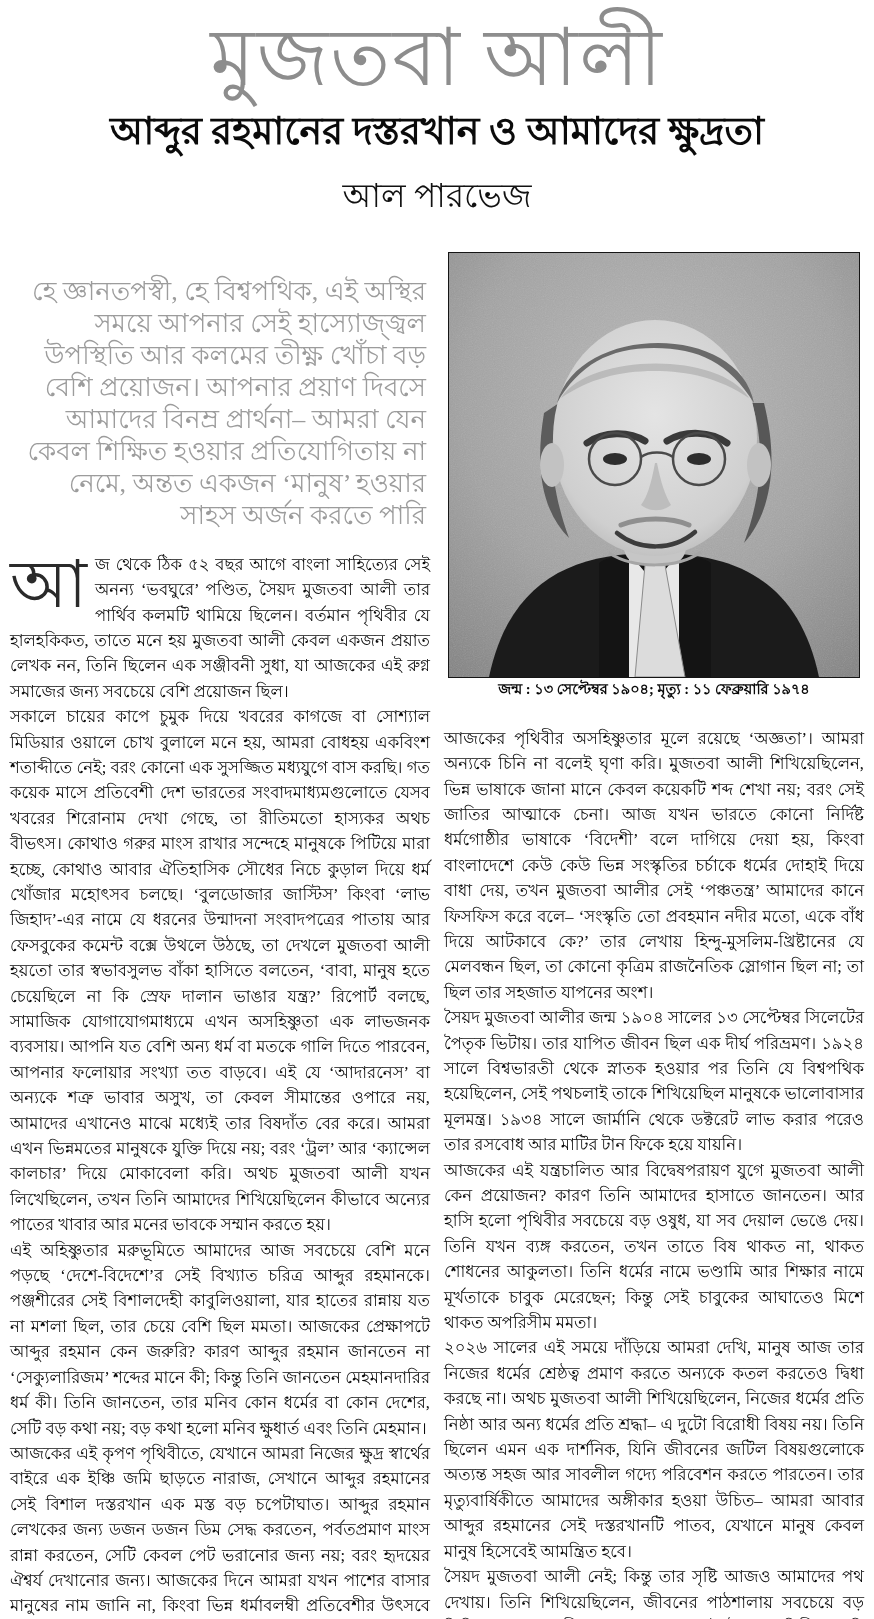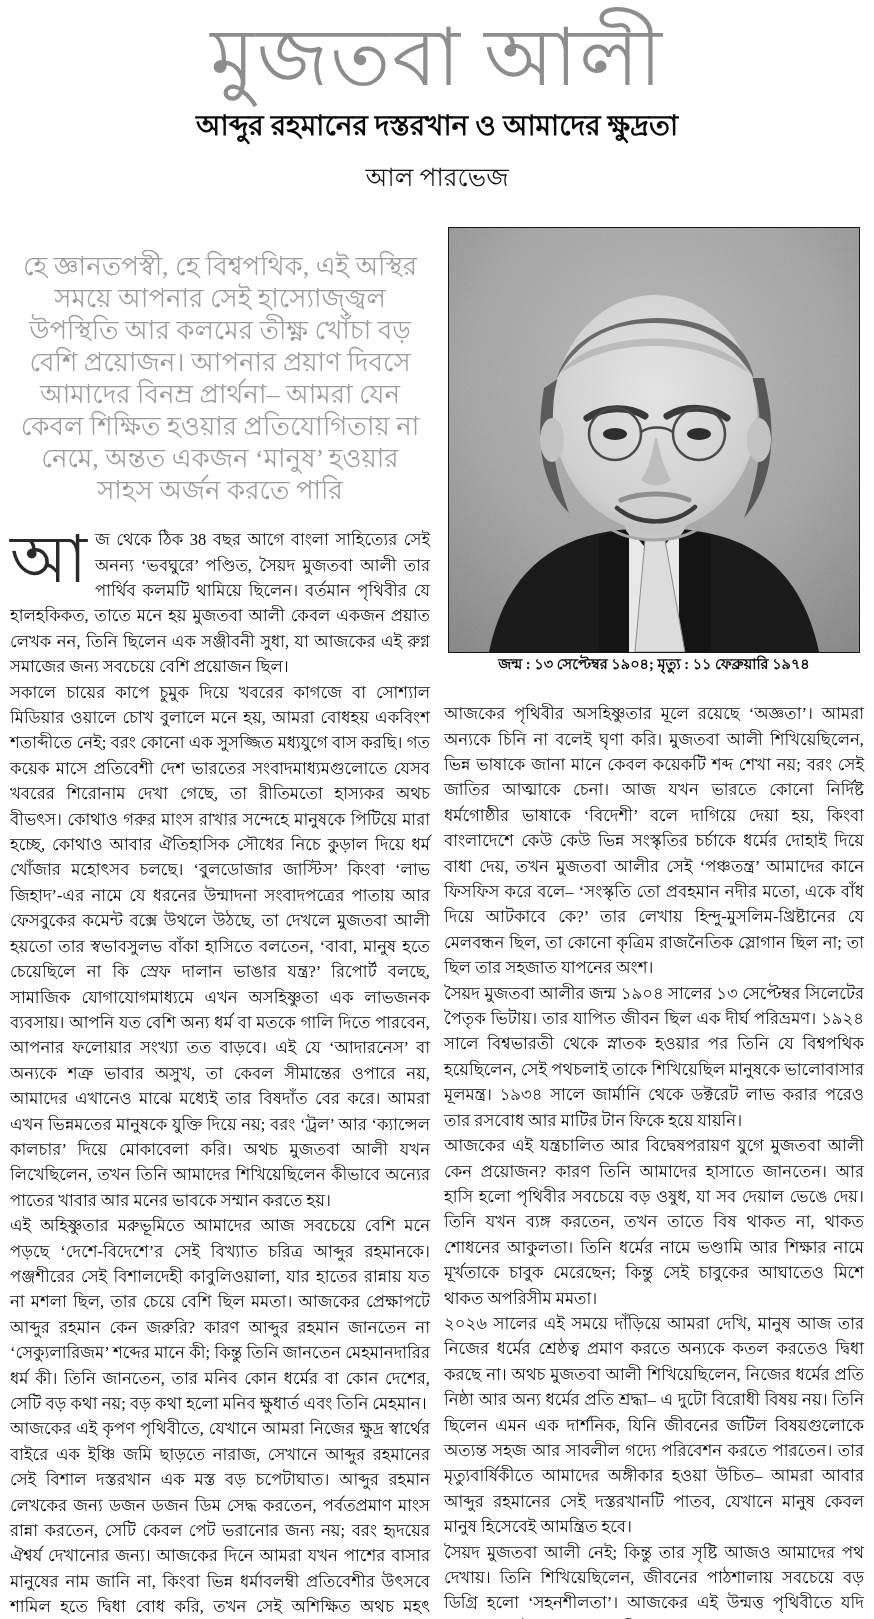--- a/index.html
+++ b/index.html
@@ -16,46 +16,46 @@
   .masthead { text-align: center; }
   .main-title {
     font-size: 80px;
     line-height: 1.05;
     font-weight: 400;
     color: #8d8d8d;
     letter-spacing: 2px;
     margin: 2px 0 0 0;
   }
   .sub-title {
-    font-size: 28px;
+    font-size: 38px;
     line-height: 1.15;
     font-weight: 700;
     color: #0a0a0a;
     margin: 10px 0 0 0;
   }
   .byline {
-    font-size: 25px;
+    font-size: 33px;
     font-weight: 400;
     color: #111;
     margin: 16px 0 0 0;
   }
 
   
   .columns {
     display: flex;
     gap: 14px;
     margin-top: 26px;
     align-items: flex-start;
   }
   .col { width: 420px; box-sizing: border-box; }
 
   
   .pull-quote {
     margin: 24px 4px 20px 4px;
-    text-align: center;
+    text-align: right;
     font-size: 26px;
     line-height: 32px;
     color: #9c9c9c;
     font-weight: 400;
   }
 
   
   .body-copy p {
     margin: 0;
     font-size: 16.5px;
@@ -101,21 +101,21 @@
     <div class="byline">আল পারভেজ</div>
   </header>
 
   <div class="columns">
 
     <div class="col">
 
       <div class="pull-quote">হে জ্ঞানতপস্বী, হে বিশ্বপথিক, এই অস্থির সময়ে আপনার সেই হাস্যোজ্জ্বল উপস্থিতি আর কলমের তীক্ষ্ণ খোঁচা বড় বেশি প্রয়োজন। আপনার প্রয়াণ দিবসে আমাদের বিনম্র প্রার্থনা– আমরা যেন কেবল শিক্ষিত হওয়ার প্রতিযোগিতায় না নেমে, অন্তত একজন ‘মানুষ’ হওয়ার সাহস অর্জন করতে পারি</div>
 
       <div class="body-copy">
-        <p><span class="drop-cap">আ</span><span>জ থেকে ঠিক 38 বছর আগে বাংলা সাহিত্যের সেই অনন্য ‘ভবঘুরে’ পণ্ডিত, সৈয়দ মুজতবা আলী তার পার্থিব কলমটি থামিয়ে ছিলেন। বর্তমান পৃথিবীর যে হালহকিকত, তাতে মনে হয় মুজতবা আলী কেবল একজন প্রয়াত লেখক নন, তিনি ছিলেন এক সঞ্জীবনী সুধা, যা আজকের এই রুগ্ন সমাজের জন্য সবচেয়ে বেশি প্রয়োজন ছিল।</span></p>
+        <p><span class="drop-cap">আ</span><span>জ থেকে ঠিক ৫২ বছর আগে বাংলা সাহিত্যের সেই অনন্য ‘ভবঘুরে’ পণ্ডিত, সৈয়দ মুজতবা আলী তার পার্থিব কলমটি থামিয়ে ছিলেন। বর্তমান পৃথিবীর যে হালহকিকত, তাতে মনে হয় মুজতবা আলী কেবল একজন প্রয়াত লেখক নন, তিনি ছিলেন এক সঞ্জীবনী সুধা, যা আজকের এই রুগ্ন সমাজের জন্য সবচেয়ে বেশি প্রয়োজন ছিল।</span></p>
         <div>
             <p>সকালে চায়ের কাপে চুমুক দিয়ে খবরের কাগজে বা সোশ্যাল মিডিয়ার ওয়ালে চোখ বুলালে মনে হয়, আমরা বোধহয় একবিংশ শতাব্দীতে নেই; বরং কোনো এক সুসজ্জিত মধ্যযুগে বাস করছি। গত কয়েক মাসে প্রতিবেশী দেশ ভারতের সংবাদমাধ্যমগুলোতে যেসব খবরের শিরোনাম দেখা গেছে, তা রীতিমতো হাস্যকর অথচ বীভৎস। কোথাও গরুর মাংস রাখার সন্দেহে মানুষকে পিটিয়ে মারা হচ্ছে, কোথাও আবার ঐতিহাসিক সৌধের নিচে কুড়াল দিয়ে ধর্ম খোঁজার মহোৎসব চলছে। ‘বুলডোজার জাস্টিস’ কিংবা ‘লাভ জিহাদ’-এর নামে যে ধরনের উন্মাদনা সংবাদপত্রের পাতায় আর ফেসবুকের কমেন্ট বক্সে উথলে উঠছে, তা দেখলে মুজতবা আলী হয়তো তার স্বভাবসুলভ বাঁকা হাসিতে বলতেন, ‘বাবা, মানুষ হতে চেয়েছিলে না কি স্রেফ দালান ভাঙার যন্ত্র?’ রিপোর্ট বলছে, সামাজিক যোগাযোগমাধ্যমে এখন অসহিষ্ণুতা এক লাভজনক ব্যবসায়। আপনি যত বেশি অন্য ধর্ম বা মতকে গালি দিতে পারবেন, আপনার ফলোয়ার সংখ্যা তত বাড়বে। এই যে ‘আদারনেস’ বা অন্যকে শত্রু ভাবার অসুখ, তা কেবল সীমান্তের ওপারে নয়, আমাদের এখানেও মাঝে মধ্যেই তার বিষদাঁত বের করে। আমরা এখন ভিন্নমতের মানুষকে যুক্তি দিয়ে নয়; বরং ‘ট্রল’ আর ‘ক্যান্সেল কালচার’ দিয়ে মোকাবেলা করি। অথচ মুজতবা আলী যখন লিখেছিলেন, তখন তিনি আমাদের শিখিয়েছিলেন কীভাবে অন্যের পাতের খাবার আর মনের ভাবকে সম্মান করতে হয়।</p>
             <p>এই অহিষ্ণুতার মরুভূমিতে আমাদের আজ সবচেয়ে বেশি মনে পড়ছে ‘দেশে-বিদেশে’র সেই বিখ্যাত চরিত্র আব্দুর রহমানকে। পঞ্জশীরের সেই বিশালদেহী কাবুলিওয়ালা, যার হাতের রান্নায় যত না মশলা ছিল, তার চেয়ে বেশি ছিল মমতা। আজকের প্রেক্ষাপটে আব্দুর রহমান কেন জরুরি? কারণ আব্দুর রহমান জানতেন না ‘সেক্যুলারিজম’ শব্দের মানে কী; কিন্তু তিনি জানতেন মেহমানদারির ধর্ম কী। তিনি জানতেন, তার মনিব কোন ধর্মের বা কোন দেশের, সেটি বড় কথা নয়; বড় কথা হলো মনিব ক্ষুধার্ত এবং তিনি মেহমান।</p>
             <p>আজকের এই কৃপণ পৃথিবীতে, যেখানে আমরা নিজের ক্ষুদ্র স্বার্থের বাইরে এক ইঞ্চি জমি ছাড়তে নারাজ, সেখানে আব্দুর রহমানের সেই বিশাল দস্তরখান এক মস্ত বড় চপেটাঘাত। আব্দুর রহমান লেখকের জন্য ডজন ডজন ডিম সেদ্ধ করতেন, পর্বতপ্রমাণ মাংস রান্না করতেন, সেটি কেবল পেট ভরানোর জন্য নয়; বরং হৃদয়ের ঐশ্বর্য দেখানোর জন্য। আজকের দিনে আমরা যখন পাশের বাসার মানুষের নাম জানি না, কিংবা ভিন্ন ধর্মাবলম্বী প্রতিবেশীর উৎসবে শামিল হতে দ্বিধা বোধ করি, তখন সেই অশিক্ষিত অথচ মহৎ হৃদয়ের আব্দুর রহমান আমাদের চোখে আঙুল দিয়ে দেখিয়ে দেন– আমরা আধুনিক হয়েছি ঠিকই; কিন্তু মানুষ হতে পারিনি। আব্দুর রহমানের সেই সরল বিশ্বাস আর নিঃস্বার্থ ভালোবাসা আজ ইন্টারনেটের ট্রোলিং আর রাজনৈতিক বিদ্বেষের ভিড়ে বড় বেশি নিখোঁজ।</p>
           </div>
       </div>
     </div>
 
     <div class="col">
 

